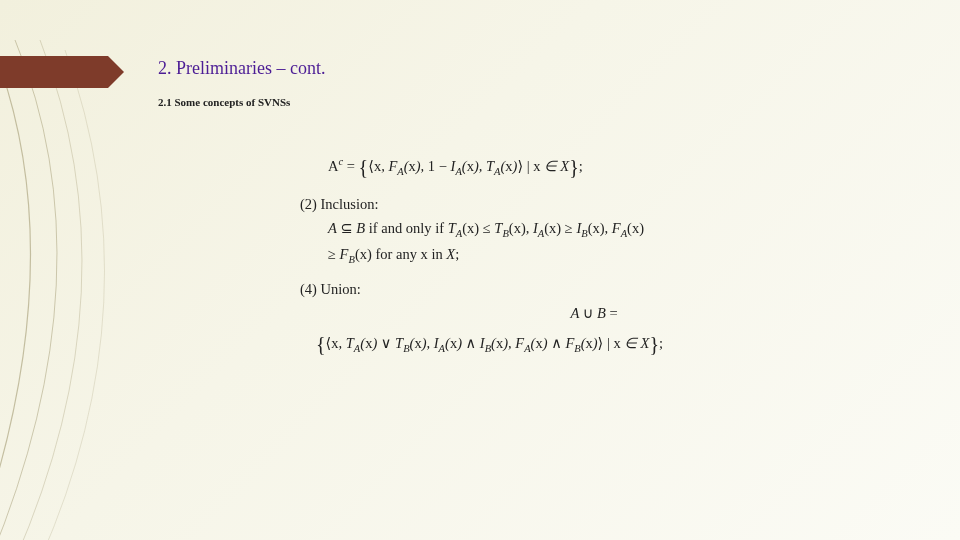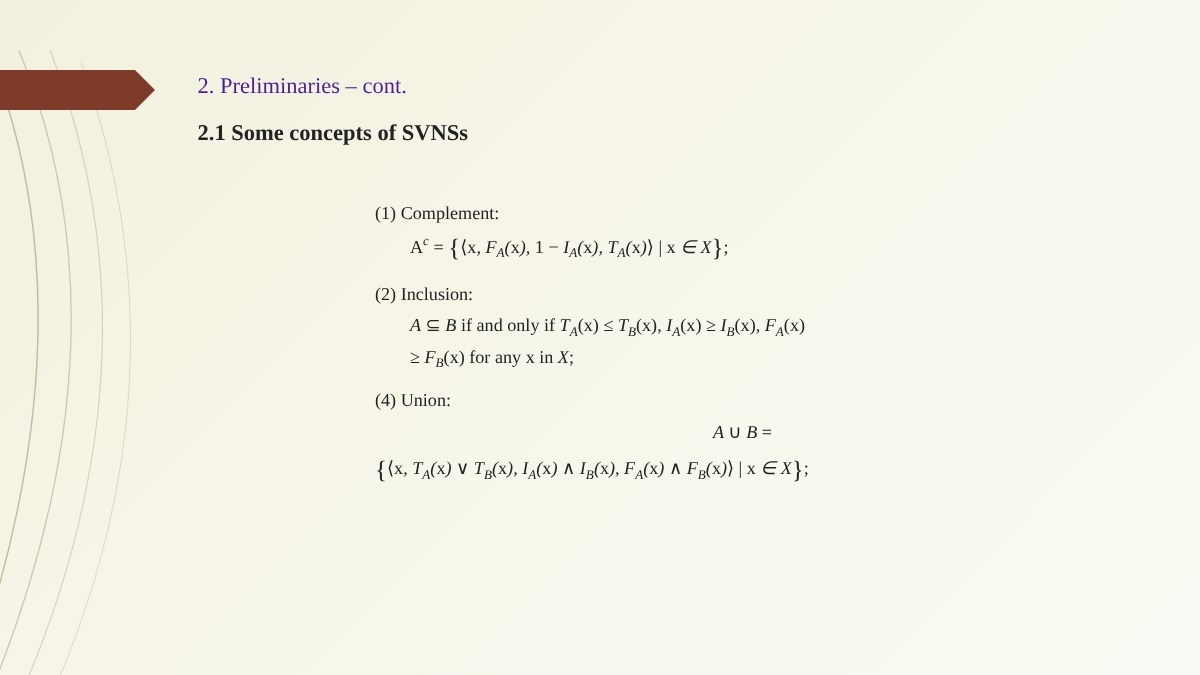--- a/index.html
+++ b/index.html
@@ -51,21 +51,21 @@
     left: 158px;
     font-size: 18px;
     color: #4c1d95;
     font-weight: 400;
   }
 
   .subtitle {
     position: absolute;
     top: 96px;
     left: 158px;
-    font-size: 18px;
+    font-size: 11px;
     color: #222;
     font-weight: bold;
   }
 
   .content {
     position: absolute;
     top: 150px;
     left: 300px;
     width: 560px;
     font-size: 14.5px;
@@ -99,21 +99,21 @@
   .angle { font-style: normal; }
   .bar  { font-style: normal; }
 
   .inclusion-body {
     margin-left: 28px;
     margin-top: 0;
     margin-bottom: 4px;
   }
 
   .union-line2 {
-    margin-left: 0px;
+    margin-left: 16px;
   }
 </style>
 </head>
 <body>
 
 <div class="deco">
   <svg viewBox="0 0 260 520" xmlns="http://www.w3.org/2000/svg">
     <path d="M 30 0 Q 120 220 10 520" stroke="#9a9167" stroke-width="1.2" fill="none" opacity="0.55"></path>
     <path d="M 55 0 Q 150 230 30 520" stroke="#9a9167" stroke-width="1.0" fill="none" opacity="0.45"></path>
     <path d="M 80 0 Q 175 245 55 520" stroke="#9a9167" stroke-width="0.9" fill="none" opacity="0.35"></path>
@@ -121,21 +121,20 @@
   </svg>
 </div>
 
 <div class="ribbon"></div>
 
 <div class="title">2. Preliminaries – cont.</div>
 <div class="subtitle">2.1 Some concepts of SVNSs</div>
 
 <div class="content">
 
-  <div class="item-head">(1) Complement:</div>
   <div class="formula">
     <span class="up">A</span><span class="sup">c</span> <span class="up">=</span>
     <span class="brace-l">{</span><span class="angle">⟨</span><span class="up">x</span>, F<span class="sub">A</span>(<span class="up">x</span>), <span class="up">1 −</span> I<span class="sub">A</span>(<span class="up">x</span>), T<span class="sub">A</span>(<span class="up">x</span>)<span class="angle">⟩</span> <span class="bar">|</span> <span class="up">x</span> ∈ X<span class="brace-r">}</span><span class="up">;</span>
   </div>
 
   <div class="item-head">(2) Inclusion:</div>
   <div class="inclusion-body">
     <span><i>A</i> ⊆ <i>B</i> if and only if <i>T<span class="sub">A</span></i>(x) ≤ <i>T<span class="sub">B</span></i>(x), <i>I<span class="sub">A</span></i>(x) ≥ <i>I<span class="sub">B</span></i>(x), <i>F<span class="sub">A</span></i>(x)</span><br>
     <span>≥ <i>F<span class="sub">B</span></i>(x) for any x in <i>X</i>;</span>
   </div>

